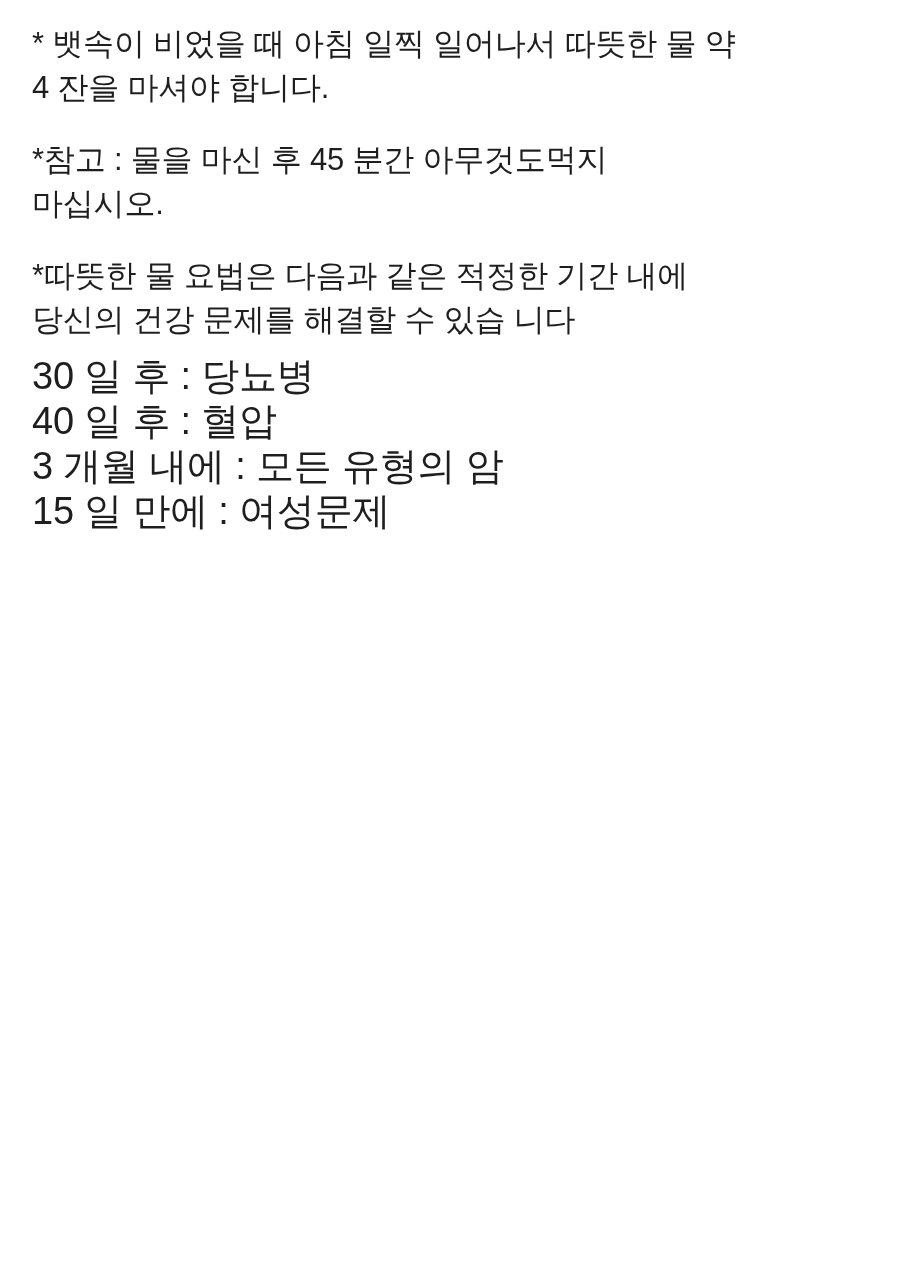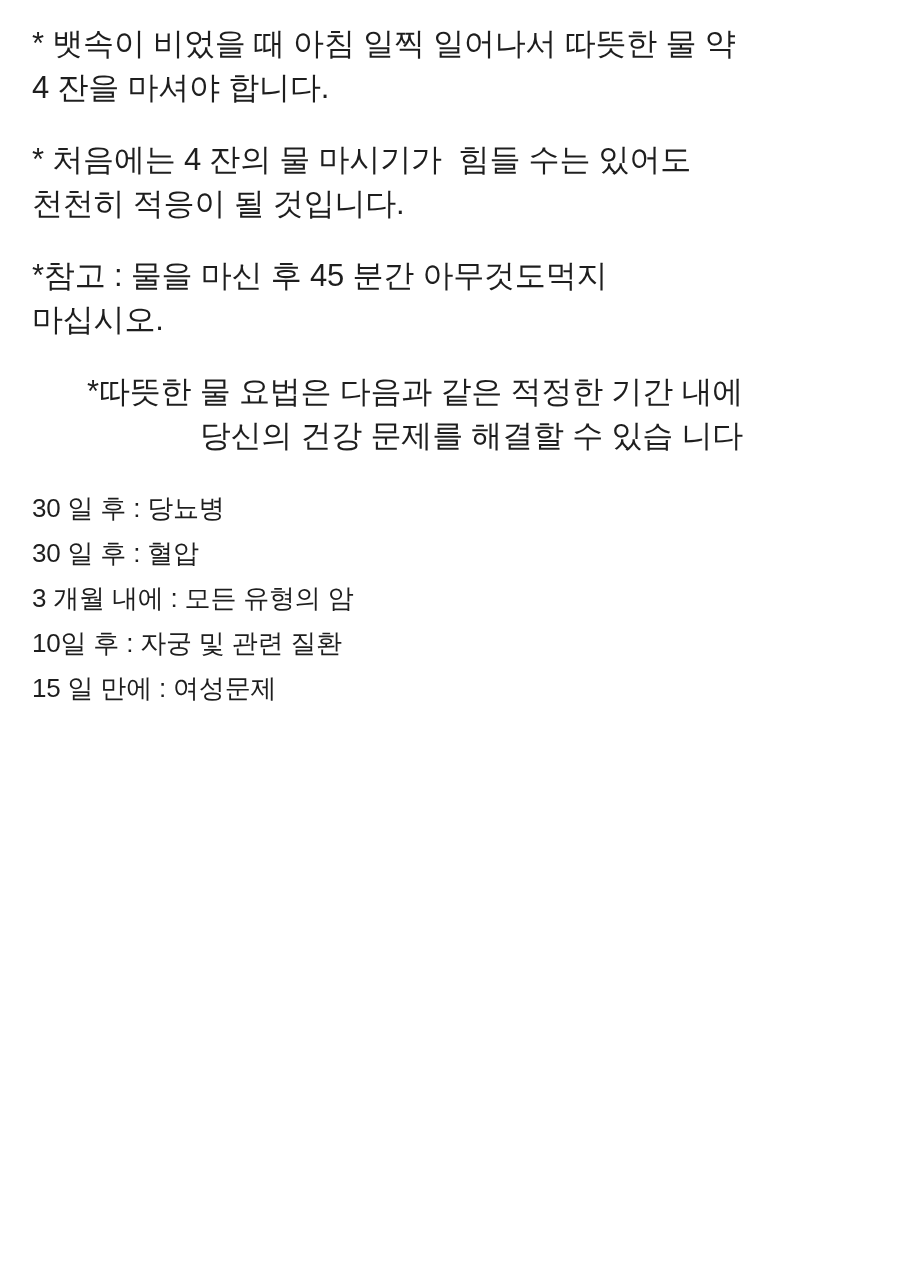--- a/index.html
+++ b/index.html
@@ -24,53 +24,50 @@
   .para {
     font-size: 31px;
     line-height: 44px;
     letter-spacing: -0.2px;
     color: #1e1e1e;
     margin: 0 0 28px 0;
     white-space: pre-wrap;
     word-break: keep-all;
   }
   .para:last-of-type {
-    margin-bottom: 16px;
-    text-align: right;
+    margin-bottom: 0;
   }
   .list {
     margin: 0;
     padding: 0;
     list-style: none;
   }
   .list-item {
-    font-size: 26px;
+    font-size: 38px;
     line-height: 45px;
     letter-spacing: -0.2px;
     color: #1e1e1e;
     white-space: pre-wrap;
     word-break: keep-all;
   }
   .spacer-small {
     height: 12px;
   }
 </style>
 </head>
 <body>
 
 <div class="page">
 
   <p class="para">* 뱃속이 비었을 때 아침 일찍 일어나서 따뜻한 물 약 4 잔을 마셔야 합니다.</p>
-  <p class="para">* 처음에는 4 잔의 물 마시기가  힘들 수는 있어도  천천히 적응이 될 것입니다.</p>
   <p class="para">*참고 : 물을 마신 후 45 분간 아무것도먹지 마십시오.</p>
   <p class="para">*따뜻한 물 요법은 다음과 같은 적정한 기간 내에 당신의 건강 문제를 해결할 수 있습 니다</p>
 
   <div class="spacer-small"></div>
 
   <ul class="list">
     <li class="list-item">30 일 후 : 당뇨병</li>
-    <li class="list-item">30 일 후 : 혈압</li>
+    <li class="list-item">40 일 후 : 혈압</li>
     <li class="list-item">3 개월 내에 : 모든 유형의 암</li>
-    <li class="list-item">10일 후 : 자궁 및 관련 질환</li>
     <li class="list-item">15 일 만에 : 여성문제</li>
   </ul>
 
 </div>
 
 </body></html>

